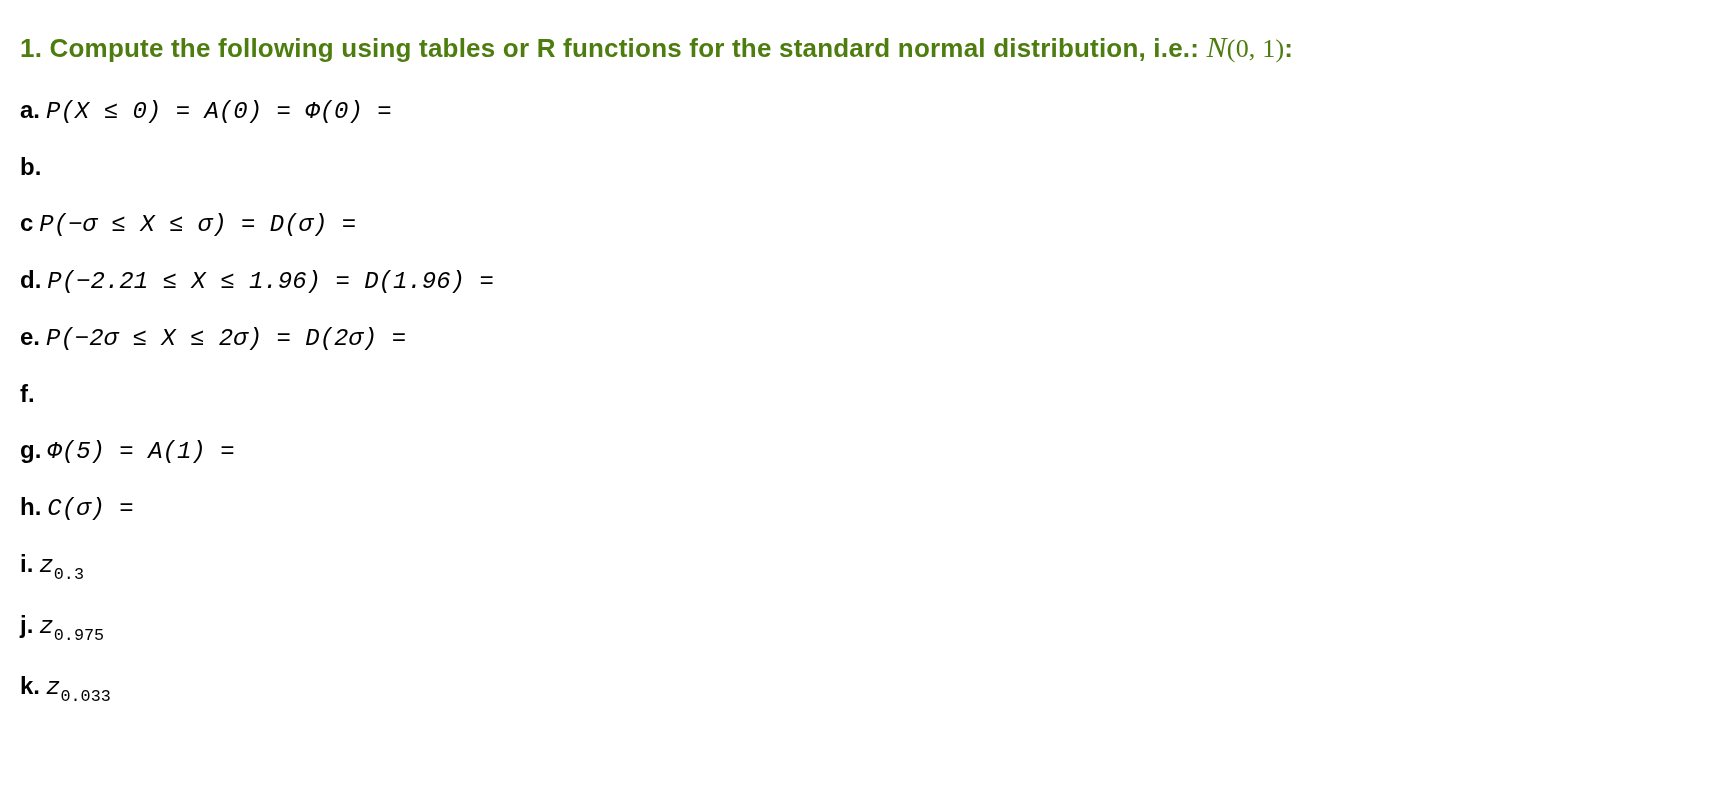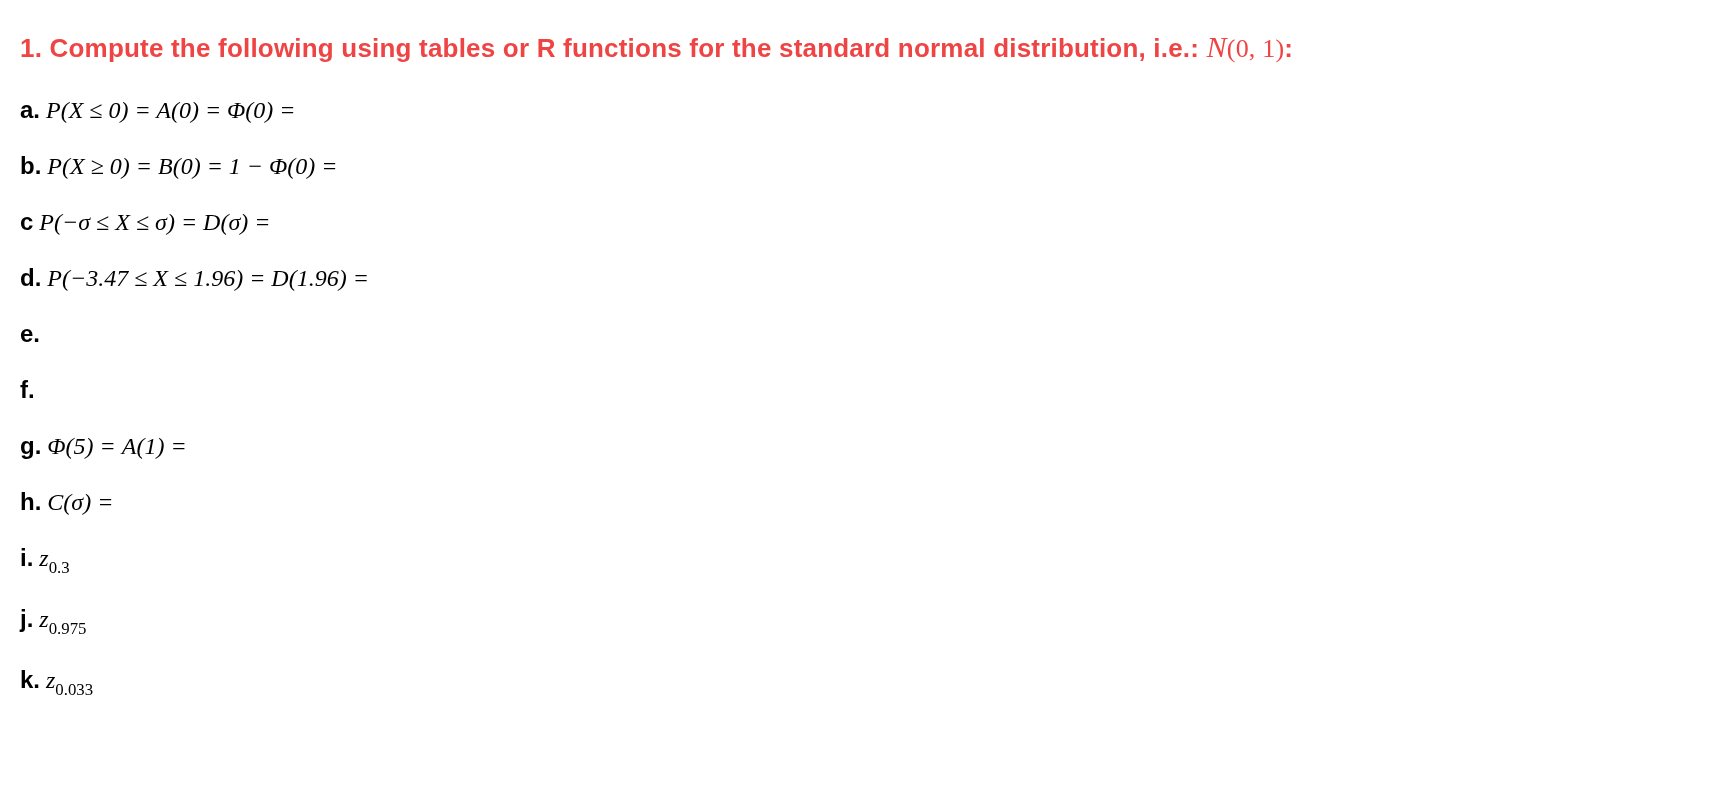--- a/index.html
+++ b/index.html
@@ -10,21 +10,21 @@
     body {
       background: #ffffff;
       font-family: Arial, Helvetica, sans-serif;
       padding: 30px 20px;
       width: 1728px;
       min-height: 796px;
     }
     .question-title {
       font-size: 26px;
       font-weight: bold;
-      color: #ef4444;
+      color: #4d7c0f;
       margin-bottom: 32px;
       letter-spacing: 0.2px;
     }
     .question-title .math {
       font-family: 'Times New Roman', Times, serif;
       font-weight: normal;
       font-style: normal;
     }
     .question-title .script-n {
       font-family: 'Brush Script MT', 'Segoe Script', cursive;
@@ -38,21 +38,21 @@
       margin-bottom: 28px;
       display: flex;
       align-items: baseline;
     }
     .item-label {
       font-weight: bold;
       font-family: Arial, Helvetica, sans-serif;
       margin-right: 6px;
     }
     .math {
-      font-family: Liberation Serif, serif;
+      font-family: Liberation Mono, monospace;
       font-style: italic;
     }
     .upright {
       font-style: normal;
     }
     .sub {
       font-size: 0.7em;
       vertical-align: sub;
       position: relative;
       top: 0.1em;
@@ -67,35 +67,35 @@
   <span class="math"><span class="script-n">N</span><span class="upright">(0, 1)</span></span><span>:</span>
 </div>
 
 <div class="item">
   <span class="item-label">a.</span>
   <span class="math">P(X ≤ 0) = A(0) = Φ(0) =</span>
 </div>
 
 <div class="item">
   <span class="item-label">b.</span>
-  <span class="math">P(X ≥ 0) = B(0) = 1 − Φ(0) =</span>
 </div>
 
 <div class="item">
   <span class="item-label">c</span>
   <span class="math">P(−σ ≤ X ≤ σ) = D(σ) =</span>
 </div>
 
 <div class="item">
   <span class="item-label">d.</span>
-  <span class="math">P(−3.47 ≤ X ≤ 1.96) = D(1.96) =</span>
+  <span class="math">P(−2.21 ≤ X ≤ 1.96) = D(1.96) =</span>
 </div>
 
 <div class="item">
   <span class="item-label">e.</span>
+  <span class="math">P(−2σ ≤ X ≤ 2σ) = D(2σ) =</span>
 </div>
 
 <div class="item">
   <span class="item-label">f.</span>
 </div>
 
 <div class="item">
   <span class="item-label">g.</span>
   <span class="math">Φ(5) = A(1) =</span>
 </div>

